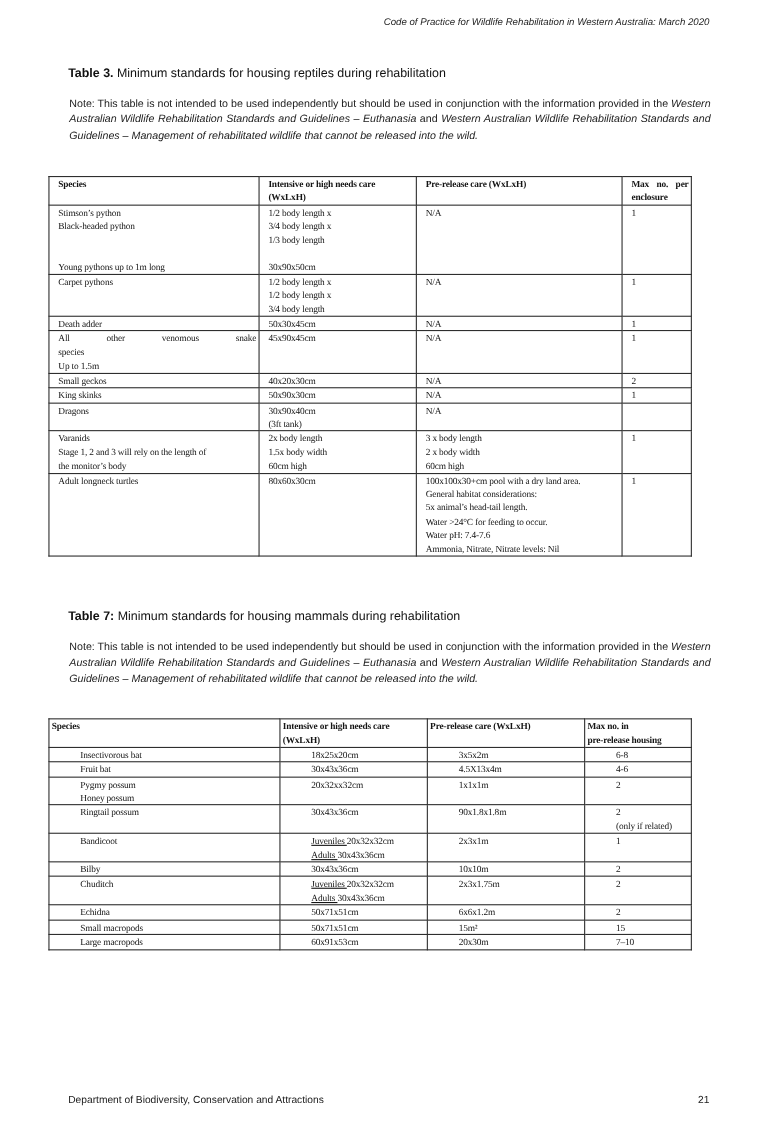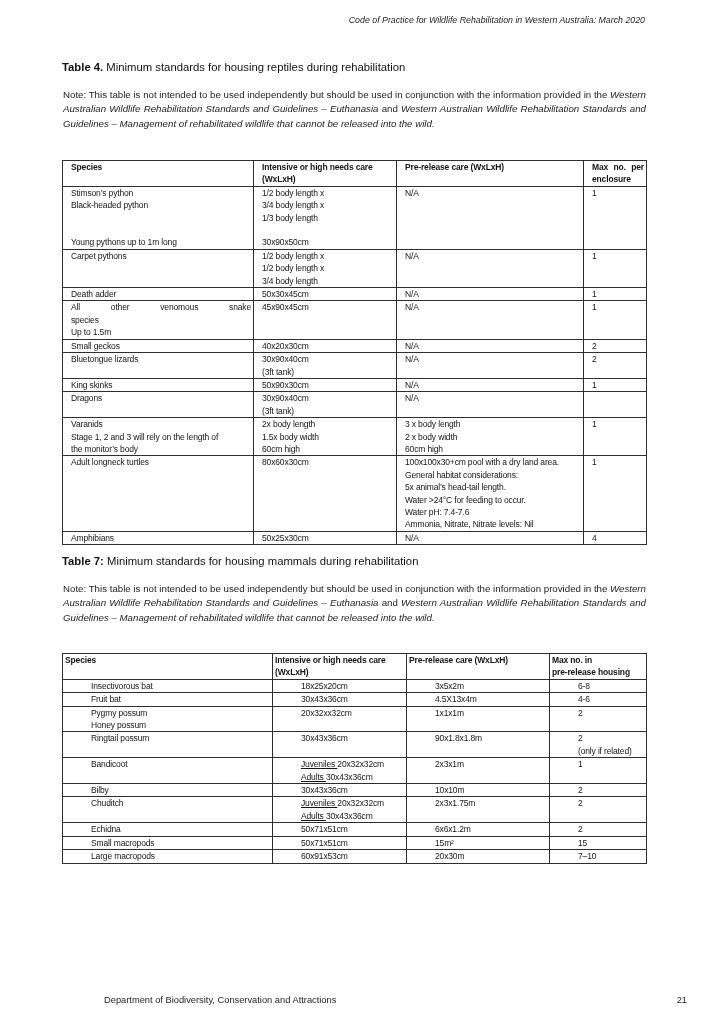--- a/index.html
+++ b/index.html
@@ -18,51 +18,51 @@
   }
   #t6-title{top:61px;}
   #t7-title{top:555px;}
   .note{
     position:absolute;left:62px;width:583px;margin:1px;
     font-size:9.7px;line-height:14.3px;text-align:justify;color:#1b1b1b;
   }
   #t6-note{top:87px;}
   #t7-note{top:581px;}
   table.data-table{
-    position:absolute;left:62px;width:584px;
+    position:absolute;left:44px;width:584px;
     border-collapse:collapse;table-layout:fixed;
-    font-size:8.5px;line-height:12.4px;letter-spacing:-0.15px;color:#141414;
+    font-size:8.5px;line-height:12.4px;letter-spacing:-0.15px;color:#141414;font-family:Liberation Serif, serif;
   }
   #t6{top:160px;}
   #t7{top:653px;}
   th,td{
     border:1px solid #2e2e2e;vertical-align:top;
     padding:0 2px 0 8px;text-align:left;overflow:hidden;
   }
   th{font-weight:bold;}
   #t7 th{padding-left:2px;}
   #t7 td{padding-left:28px;}
   .line{white-space:pre;min-height:12.4px;}
   .line:empty::before{content:"\00a0";}
   .line.just{white-space:normal;text-align:justify;text-align-last:justify;}
   .b{font-weight:bold;}
   .i{font-style:italic;}
   .u{text-decoration:underline;}
   .doc-footer{
     position:absolute;top:995px;left:62px;width:583px;
     font-size:9.3px;color:#1b1b1b;
-    display:flex;justify-content:space-between;align-items:flex-end;margin-left:42px;
+    display:flex;justify-content:space-between;align-items:flex-end;
   }
 </style>
 </head>
 <body>
 
 <div class="doc-header">Code of Practice for Wildlife Rehabilitation in Western Australia: March 2020</div>
 
-<h2 class="tbl-title" id="t6-title"><span class="b">Table 4.</span><span> Minimum standards for housing reptiles during rehabilitation</span></h2>
+<h2 class="tbl-title" id="t6-title"><span class="b">Table 3.</span><span> Minimum standards for housing reptiles during rehabilitation</span></h2>
 
 <p class="note" id="t6-note"><span>Note: This table is not intended to be used independently but should be used in conjunction with the information provided in the </span><span class="i">Western Australian Wildlife Rehabilitation Standards and Guidelines – Euthanasia</span><span> and </span><span class="i">Western Australian Wildlife Rehabilitation Standards and Guidelines – Management of rehabilitated wildlife that cannot be released into the wild.</span></p>
 
 <table class="data-table" id="t6" data-table="tables.0">
     <colgroup>
       <col style="width: 191px;">
       <col style="width: 143px;">
       <col style="width: 187px;">
       <col style="width: 63px;">
     </colgroup>
@@ -162,35 +162,20 @@
         </td>
         <td>
           <div class="line">N/A</div>
         </td>
         <td>
           <div class="line">2</div>
         </td>
       </tr>
       <tr>
         <td>
-          <div class="line">Bluetongue lizards</div>
-        </td>
-        <td>
-          <div class="line">30x90x40cm</div>
-          <div class="line">(3ft tank)</div>
-        </td>
-        <td>
-          <div class="line">N/A</div>
-        </td>
-        <td>
-          <div class="line">2</div>
-        </td>
-      </tr>
-      <tr>
-        <td>
           <div class="line">King skinks</div>
         </td>
         <td>
           <div class="line">50x90x30cm</div>
         </td>
         <td>
           <div class="line">N/A</div>
         </td>
         <td>
           <div class="line">1</div>
@@ -239,34 +224,20 @@
         <td>
           <div class="line">100x100x30+cm pool with a dry land area.</div>
           <div class="line">General habitat considerations:</div>
           <div class="line">5x animal’s head-tail length.</div>
           <div class="line">Water &gt;24°C for feeding to occur.</div>
           <div class="line">Water pH: 7.4-7.6</div>
           <div class="line">Ammonia, Nitrate, Nitrate levels: Nil</div>
         </td>
         <td>
           <div class="line">1</div>
-        </td>
-      </tr>
-      <tr>
-        <td>
-          <div class="line">Amphibians</div>
-        </td>
-        <td>
-          <div class="line">50x25x30cm</div>
-        </td>
-        <td>
-          <div class="line">N/A</div>
-        </td>
-        <td>
-          <div class="line">4</div>
         </td>
       </tr>
     </tbody>
   </table>
 
 <h2 class="tbl-title" id="t7-title"><span class="b">Table 7:</span><span> Minimum standards for housing mammals during rehabilitation</span></h2>
 
 <p class="note" id="t7-note"><span>Note: This table is not intended to be used independently but should be used in conjunction with the information provided in the </span><span class="i">Western Australian Wildlife Rehabilitation Standards and Guidelines – Euthanasia</span><span> and </span><span class="i">Western Australian Wildlife Rehabilitation Standards and Guidelines – Management of rehabilitated wildlife that cannot be released into the wild.</span></p>
 
 <table class="data-table" id="t7" data-table="tables.1">

